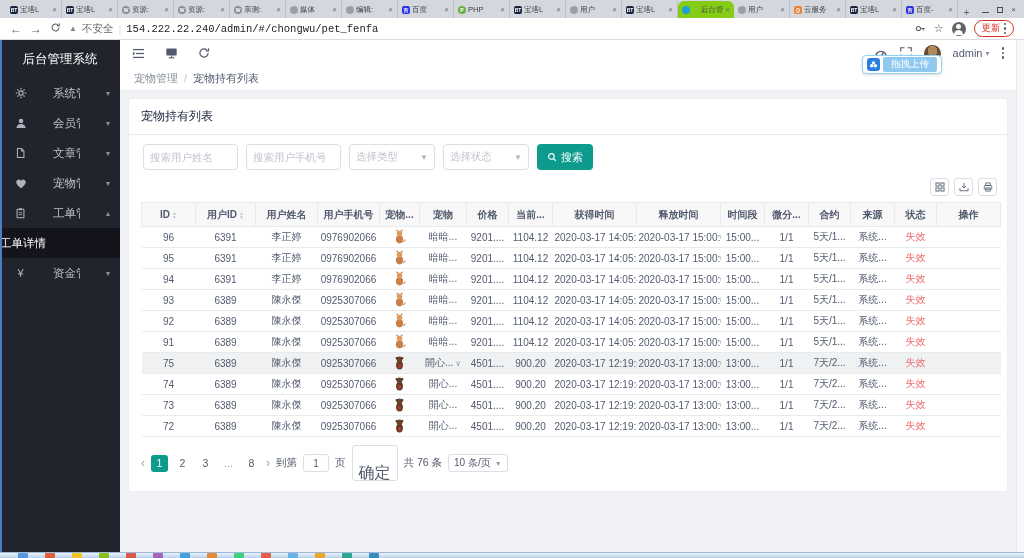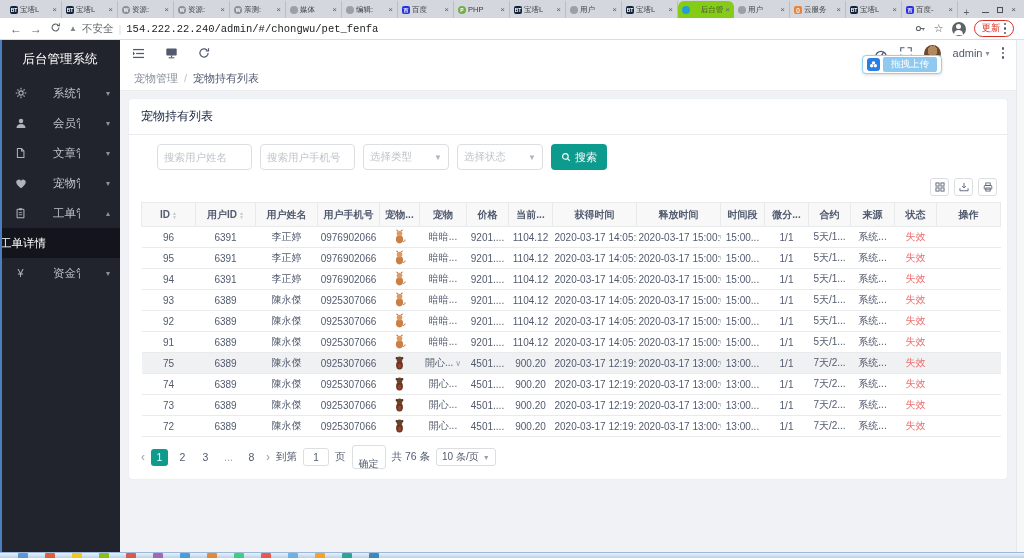--- a/index.html
+++ b/index.html
@@ -76,21 +76,21 @@
     text-align:center; padding:1px 0; }
 
   .breadcrumb { height:25px; background:#fff; border-bottom:1px solid #ececec; display:flex;
     align-items:center; gap:6px; padding:0 14px; font-size:11px; }
   .bc-parent { color:#8a909c; } .bc-sep { color:#c0c4cc; } .bc-current { color:#515a6e; }
 
   .content { flex:1; padding:7px 8px; min-height:0; }
   .card { background:#fff; border-radius:4px; border:1px solid #ebeef2; }
   .card-title { padding:9px 12px; font-size:12px; color:#17233d; border-bottom:1px solid #e8eaec; }
 
-  .filters { display:flex; gap:8px; padding:9px 12px 4px 28px; align-items:center; }
+  .filters { display:flex; gap:8px; padding:9px 12px 4px 14px; align-items:center; }
   .f-input { width:95px; height:26px; border:1px solid #dcdee2; border-radius:4px; font-size:10.5px;
     padding:0 6px; color:#515a6e; outline:none; font-family:inherit; }
   .f-input::placeholder { color:#c0c4cc; }
   .f-select { width:86px; height:26px; border:1px solid #dcdee2; border-radius:4px; display:flex;
     align-items:center; padding:0 6px; font-size:10.5px; color:#c0c4cc; justify-content:space-between; }
   .f-select .caret { font-size:8px; color:#b0b4bb; }
   .search-btn { height:26px; padding:0 10px; background:var(--accent,#0c9b8d); color:#fff; border:none;
     border-radius:4px; font-size:11px; display:flex; align-items:center; gap:4px; cursor:pointer; font-family:inherit; }
 
   .table-tools { display:flex; justify-content:flex-end; gap:5px; padding:4px 10px 6px 12px; }
@@ -108,22 +108,22 @@
   .sortcaret span { font-size:5px; color:#c5c8ce; }
   .pet-caret { font-size:8px; color:#9aa0ab; margin-left:2px; }
 
   .pagination { display:flex; align-items:center; gap:6px; padding:8px 12px 10px 12px; font-size:10.5px; color:#515a6e; }
   .pg { min-width:17px; height:17px; line-height:17px; text-align:center; border-radius:3px; cursor:pointer; }
   .pg.active { background:var(--accent,#0c9b8d); color:#fff; }
   .pg.dots { color:#9aa0ab; cursor:default; }
   .pg-arrow { color:#9aa0ab; font-size:12px; cursor:pointer; }
   .jump-input { width:26px; height:18px; border:1px solid #dcdee2; border-radius:3px; text-align:center;
     font-size:10px; color:#515a6e; outline:none; font-family:inherit; }
-  .confirm-btn { height:18px; border:1px solid #dcdee2; background:#fff; border-radius:3px; font-size:10px;
-    color:#515a6e; padding:11px 6px; cursor:pointer; font-family:inherit; }
+  .confirm-btn { height:18px; border:1px solid #dcdee2; background:#fff; border-radius:3px; font-size:16px;
+    color:#515a6e; padding:17px 6px; cursor:pointer; font-family:inherit; }
   .pagesize { height:18px; border:1px solid #dcdee2; border-radius:3px; display:flex; align-items:center;
     gap:4px; padding:0 5px; font-size:10px; }
   .pagesize .caret { font-size:7px; color:#9aa0ab; }
 
   .vscroll { width:8px; background:#f6f7f8; border-left:1px solid #e8e8e8; flex:0 0 8px; }
 
   .taskbar { height:6px; background:linear-gradient(#e9f2fc,#b9d1ea); position:relative; border-top:1px solid #9db8d6; }
   .taskbar .chip { position:absolute; bottom:0; width:10px; height:5px; border-radius:1px 1px 0 0; opacity:.9; }
 </style>
 </head>

